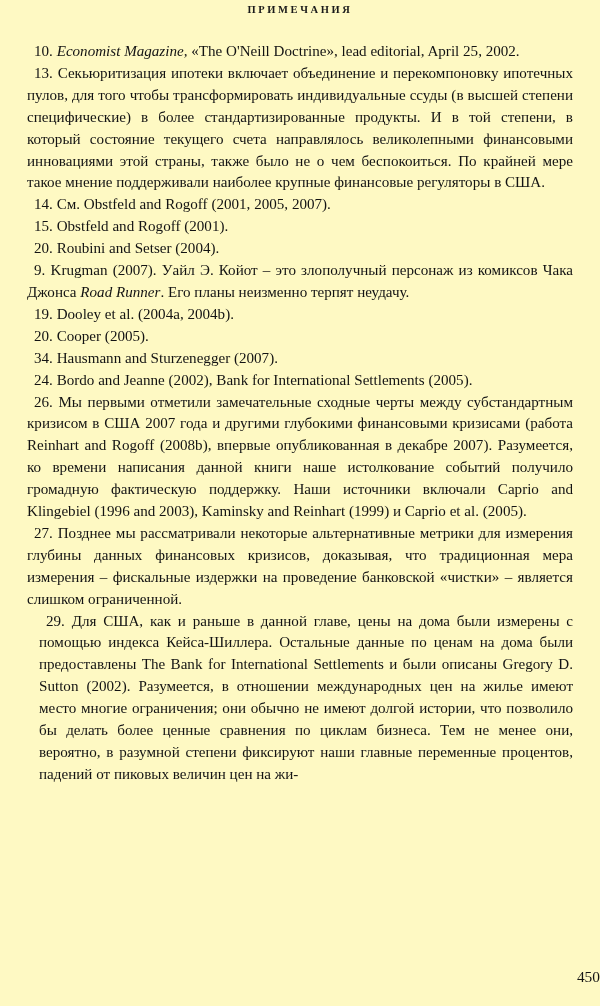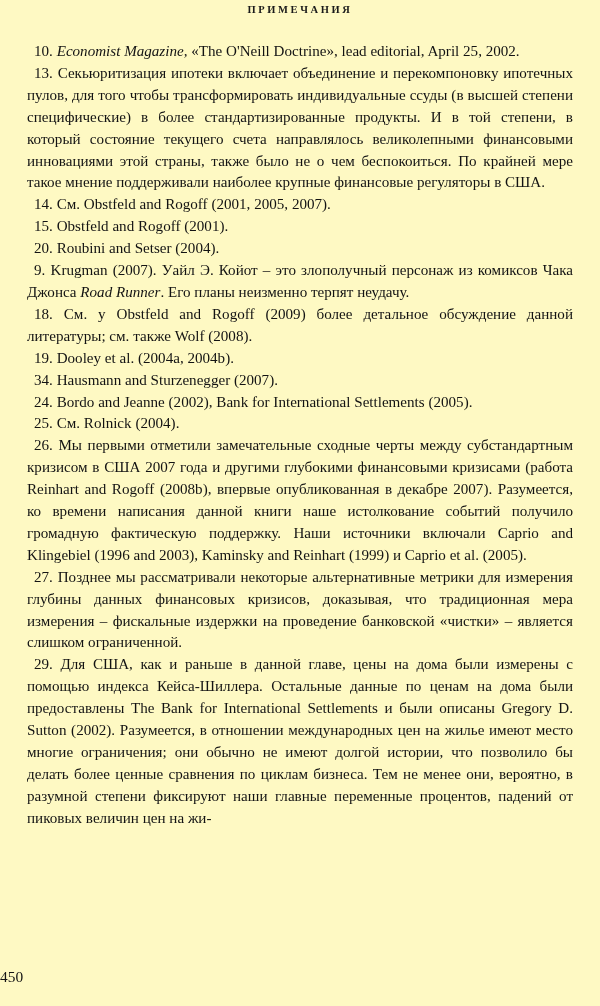--- a/index.html
+++ b/index.html
@@ -45,56 +45,56 @@
     text-align: justify;
     text-justify: inter-word;
     margin: 0;
     padding: 0;
     text-indent: 7px;
     hyphens: manual;
     color: #131313;
   }
   .note:last-child {
     text-align: justify;
+    margin-left: 12px;
   }
   .note .num {
     white-space: nowrap;
   }
   .note i {
     font-style: italic;
   }
   .folio {
     position: absolute;
     top: 968px;
     left: 0;
     width: 600px;
-    text-align: left;
+    text-align: right;
     font-size: 15.4px;
     color: #141414;
   }
 </style>
 </head>
 <body>
 
 <div class="page">
 
   <div class="running-head">ПРИМЕЧАНИЯ</div>
 
   <div class="body-block">
       <p class="note"><span class="num">10.</span> <i>Economist Magazine,</i><span> «The O'Neill Doctrine», lead editorial, April 25, 2002.</span></p>
       <p class="note"><span class="num">13.</span> <span>Секьюритизация ипотеки включает объединение и перекомпоновку ипотечных пулов, для того чтобы трансформировать индивидуальные ссуды (в высшей степени специфические) в более стандартизированные продукты. И в той степени, в который состояние текущего счета направлялось великолепными финансовыми инновациями этой страны, также было не о чем беспокоиться. По крайней мере такое мнение поддерживали наиболее крупные финансовые регуляторы в США.</span></p>
       <p class="note"><span class="num">14.</span> <span>См. Obstfeld and Rogoff (2001, 2005, 2007).</span></p>
       <p class="note"><span class="num">15.</span> <span>Obstfeld and Rogoff (2001).</span></p>
       <p class="note"><span class="num">20.</span> <span>Roubini and Setser (2004).</span></p>
       <p class="note"><span class="num">9.</span> <span>Krugman (2007). Уайл Э. Койот – это злополучный персонаж из комиксов Чака Джонса </span><i>Road Runner</i><span>. Его планы неизменно терпят неудачу.</span></p>
-      <p class="note"><span class="num">18.</span> <span>См. у Obstfeld and Rogoff (2009) более детальное обсуждение данной литературы; см. также Wolf (2008).</span></p>
       <p class="note"><span class="num">19.</span> <span>Dooley et al. (2004a, 2004b).</span></p>
+      <p class="note"><span class="num">20.</span> <span>Cooper (2005).</span></p>
       <p class="note"><span class="num">34.</span> <span>Hausmann and Sturzenegger (2007).</span></p>
       <p class="note"><span class="num">24.</span> <span>Bordo and Jeanne (2002), Bank for International Settlements (2005).</span></p>
-      <p class="note"><span class="num">25.</span> <span>См. Rolnick (2004).</span></p>
       <p class="note"><span class="num">26.</span> <span>Мы первыми отметили замечательные сходные черты между субстандартным кризисом в США 2007 года и другими глубокими финансовыми кризисами (работа Reinhart and Rogoff (2008b), впервые опубликованная в декабре 2007). Разумеется, ко времени написания данной книги наше истолкование событий получило громадную фактическую поддержку. Наши источники включали Caprio and Klingebiel (1996 and 2003), Kaminsky and Reinhart (1999) и Caprio et al. (2005).</span></p>
       <p class="note"><span class="num">27.</span> <span>Позднее мы рассматривали некоторые альтернативные метрики для измерения глубины данных финансовых кризисов, доказывая, что традиционная мера измерения – фискальные издержки на проведение банковской «чистки» – является слишком ограниченной.</span></p>
       <p class="note"><span class="num">29.</span> <span>Для США, как и раньше в данной главе, цены на дома были измерены с помощью индекса Кейса-Шиллера. Остальные данные по ценам на дома были предоставлены The Bank for International Settlements и были описаны Gregory D. Sutton (2002). Разумеется, в отношении международных цен на жилье имеют место многие ограничения; они обычно не имеют долгой истории, что позволило бы делать более ценные сравнения по циклам бизнеса. Тем не менее они, вероятно, в разумной степени фиксируют наши главные переменные процентов, падений от пиковых величин цен на жи-</span></p>
     </div>
 
   <div class="folio">450</div>
 
 </div>
 
 </body></html>

